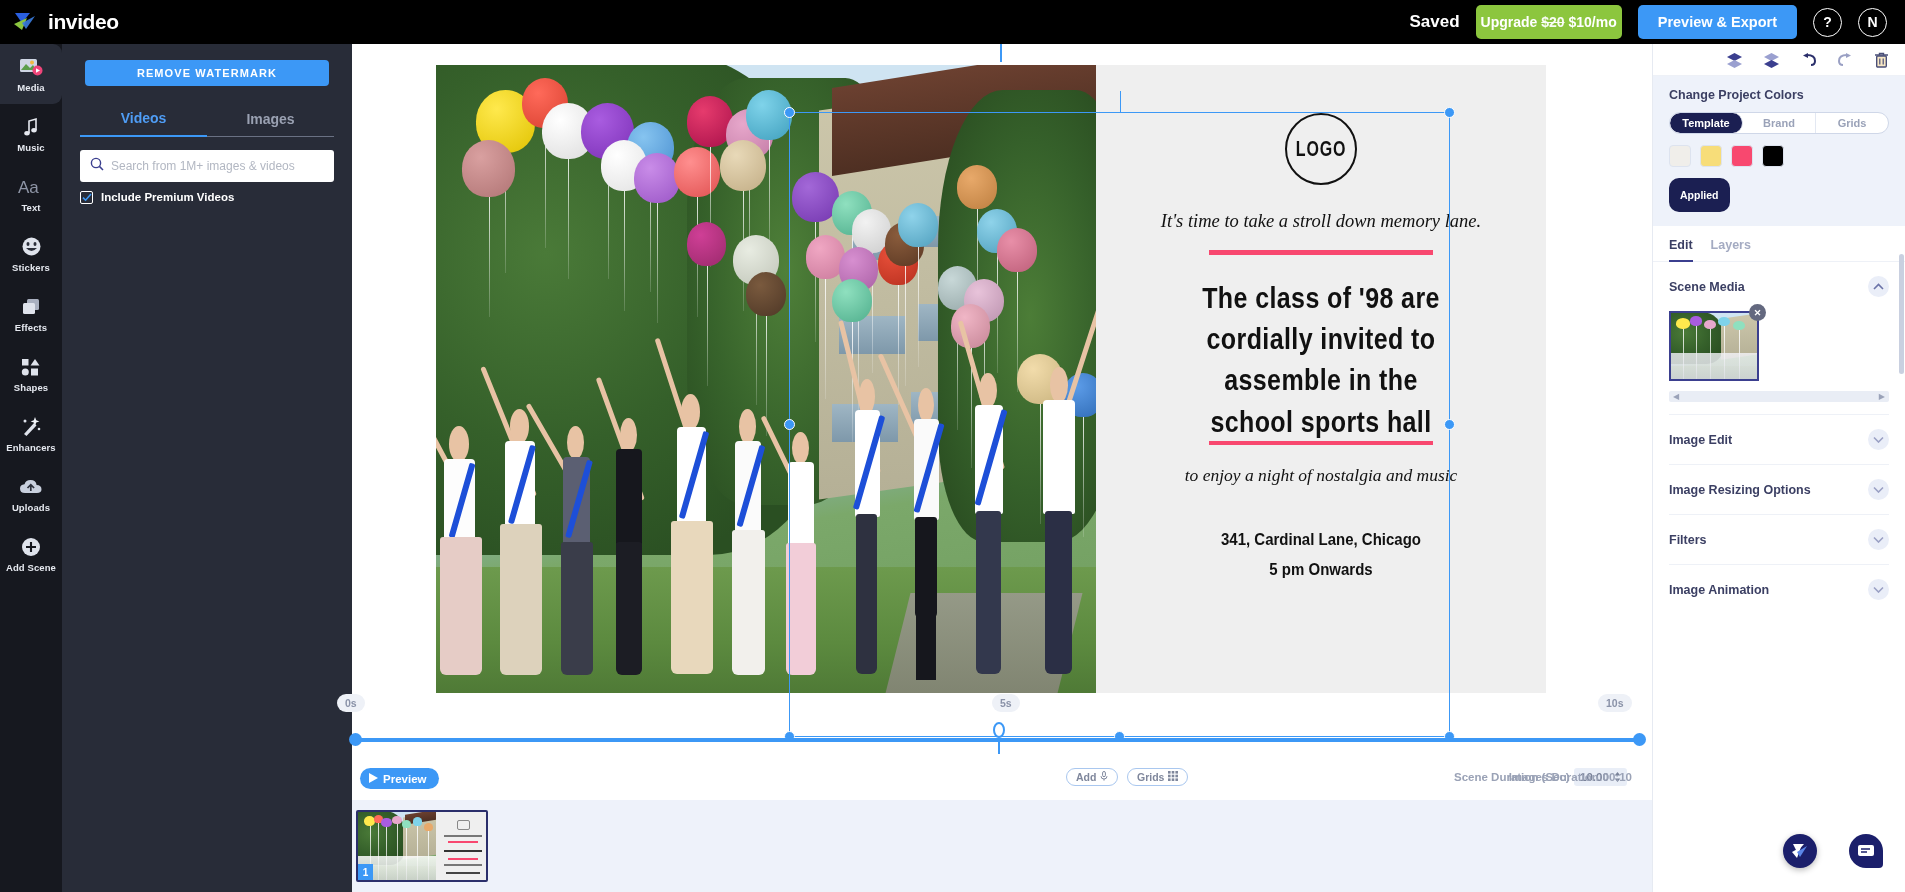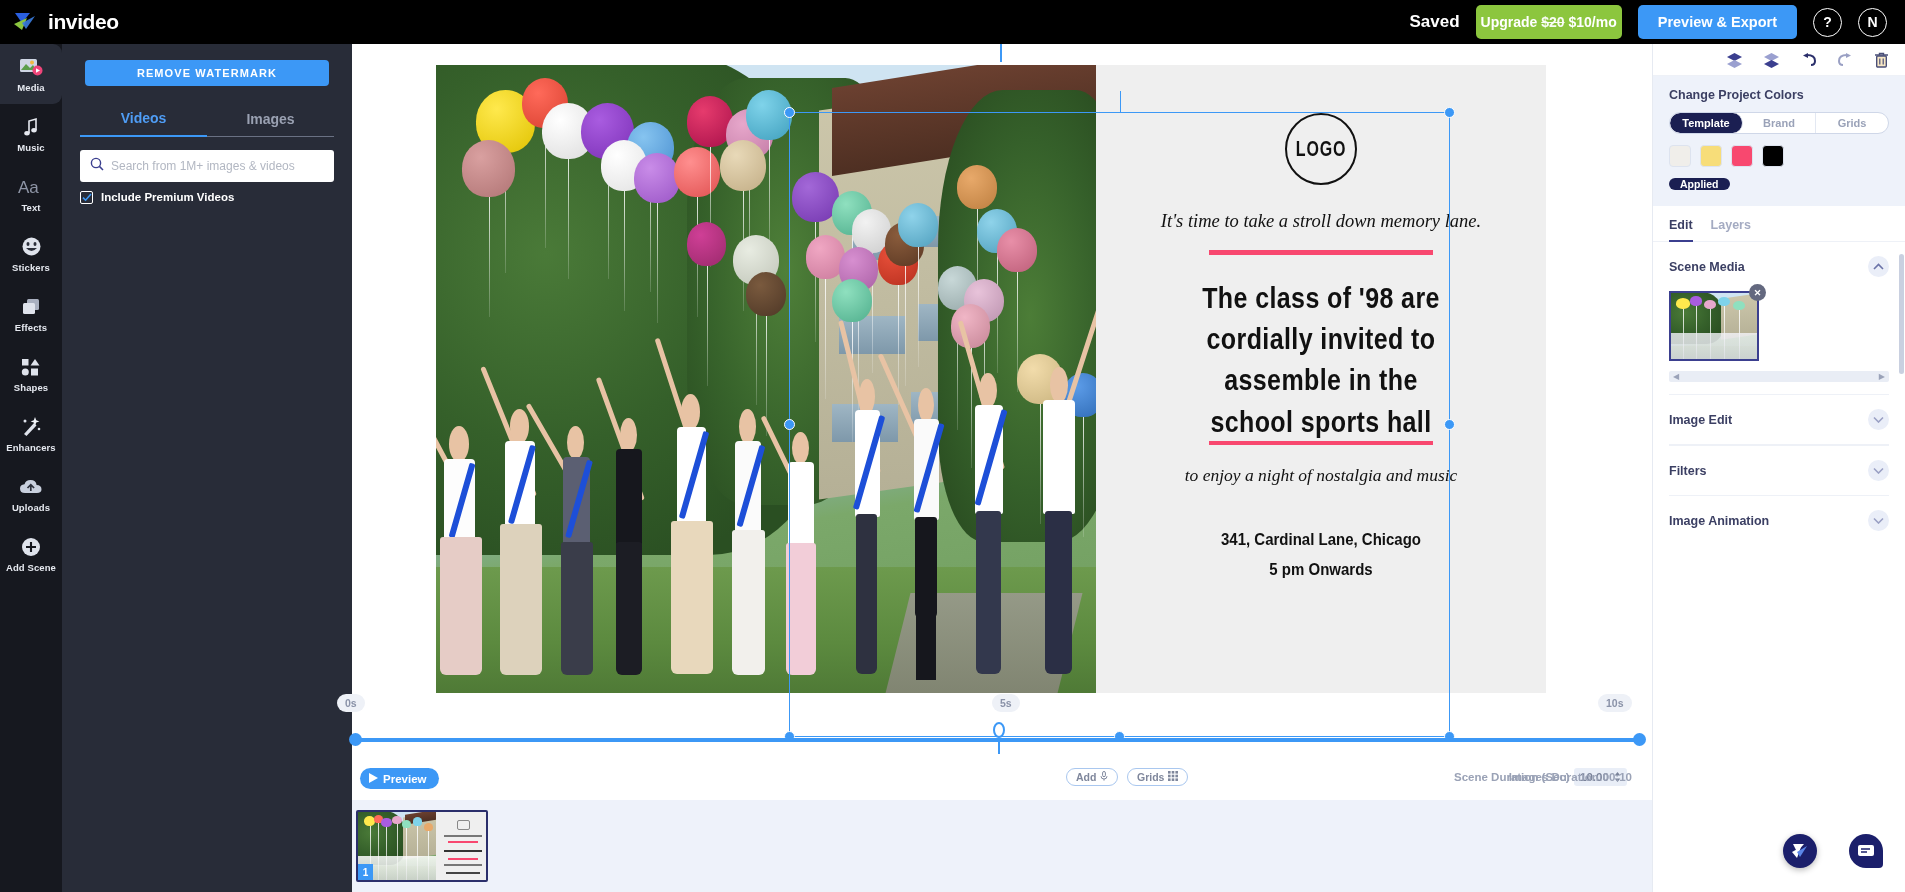--- a/index.html
+++ b/index.html
@@ -266,21 +266,21 @@
     flex: 1; display: flex; align-items: center; justify-content: center;
     font-size: 11px; font-weight: 700; color: #9aa2b8; cursor: pointer;
     border-right: 1px solid #e3e8f2;
   }
   .seg:last-child { border-right: none; }
   .seg.active { background: #1b1f52; color: #ffffff; border-radius: 13px; }
   .swatches { display: flex; gap: 9px; margin-top: 11px; }
   .sw { width: 22px; height: 22px; border-radius: 4px; border: 1px solid #dde3ef; cursor: pointer; }
   .applied-pill {
     margin-top: 11px; display: inline-block; background: #1b1f52; color: #fff;
-    font-size: 10.5px; font-weight: 700; border-radius: 10px; padding: 0 11px; cursor: pointer;
+    font-size: 10.5px; font-weight: 700; border-radius: 10px; padding: 11px 11px; cursor: pointer;
   }
   .rtabs { display: flex; gap: 18px; padding: 12px 16px 0; border-bottom: 1px solid #eef1f7; }
   .rtab { font-size: 12.5px; font-weight: 700; color: #a4abc2; padding-bottom: 8px; cursor: pointer; }
   .rtab.active { color: #3b3f63; border-bottom: 2.5px solid #3b3f8f; margin-bottom: -1px; }
   .acc-head {
     display: flex; align-items: center; justify-content: space-between;
     padding: 14px 16px; cursor: pointer;
   }
   .acc-title { color: #3b3f63; font-size: 12.5px; font-weight: 700; }
   .chev {
@@ -828,20 +828,28 @@
     <div class="acc-head">
       <span class="acc-title">Image Edit</span>
       <span class="chev">
         <svg width="11" height="7" viewBox="0 0 11 7">
             <path d="M1 1.5 L5.5 6 L10 1.5" stroke="#9aa0c4" stroke-width="1.6" fill="none"></path>
           </svg>
       </span>
     </div>
     <div class="acc-div"></div>
 
+    <div class="acc-head">
+      <span class="acc-title">Image Resizing Options</span>
+      <span class="chev">
+        <svg width="11" height="7" viewBox="0 0 11 7">
+            <path d="M1 1.5 L5.5 6 L10 1.5" stroke="#9aa0c4" stroke-width="1.6" fill="none"></path>
+          </svg>
+      </span>
+    </div>
     <div class="acc-div"></div>
 
     <div class="acc-head">
       <span class="acc-title">Filters</span>
       <span class="chev">
         <svg width="11" height="7" viewBox="0 0 11 7">
             <path d="M1 1.5 L5.5 6 L10 1.5" stroke="#9aa0c4" stroke-width="1.6" fill="none"></path>
           </svg>
       </span>
     </div>

